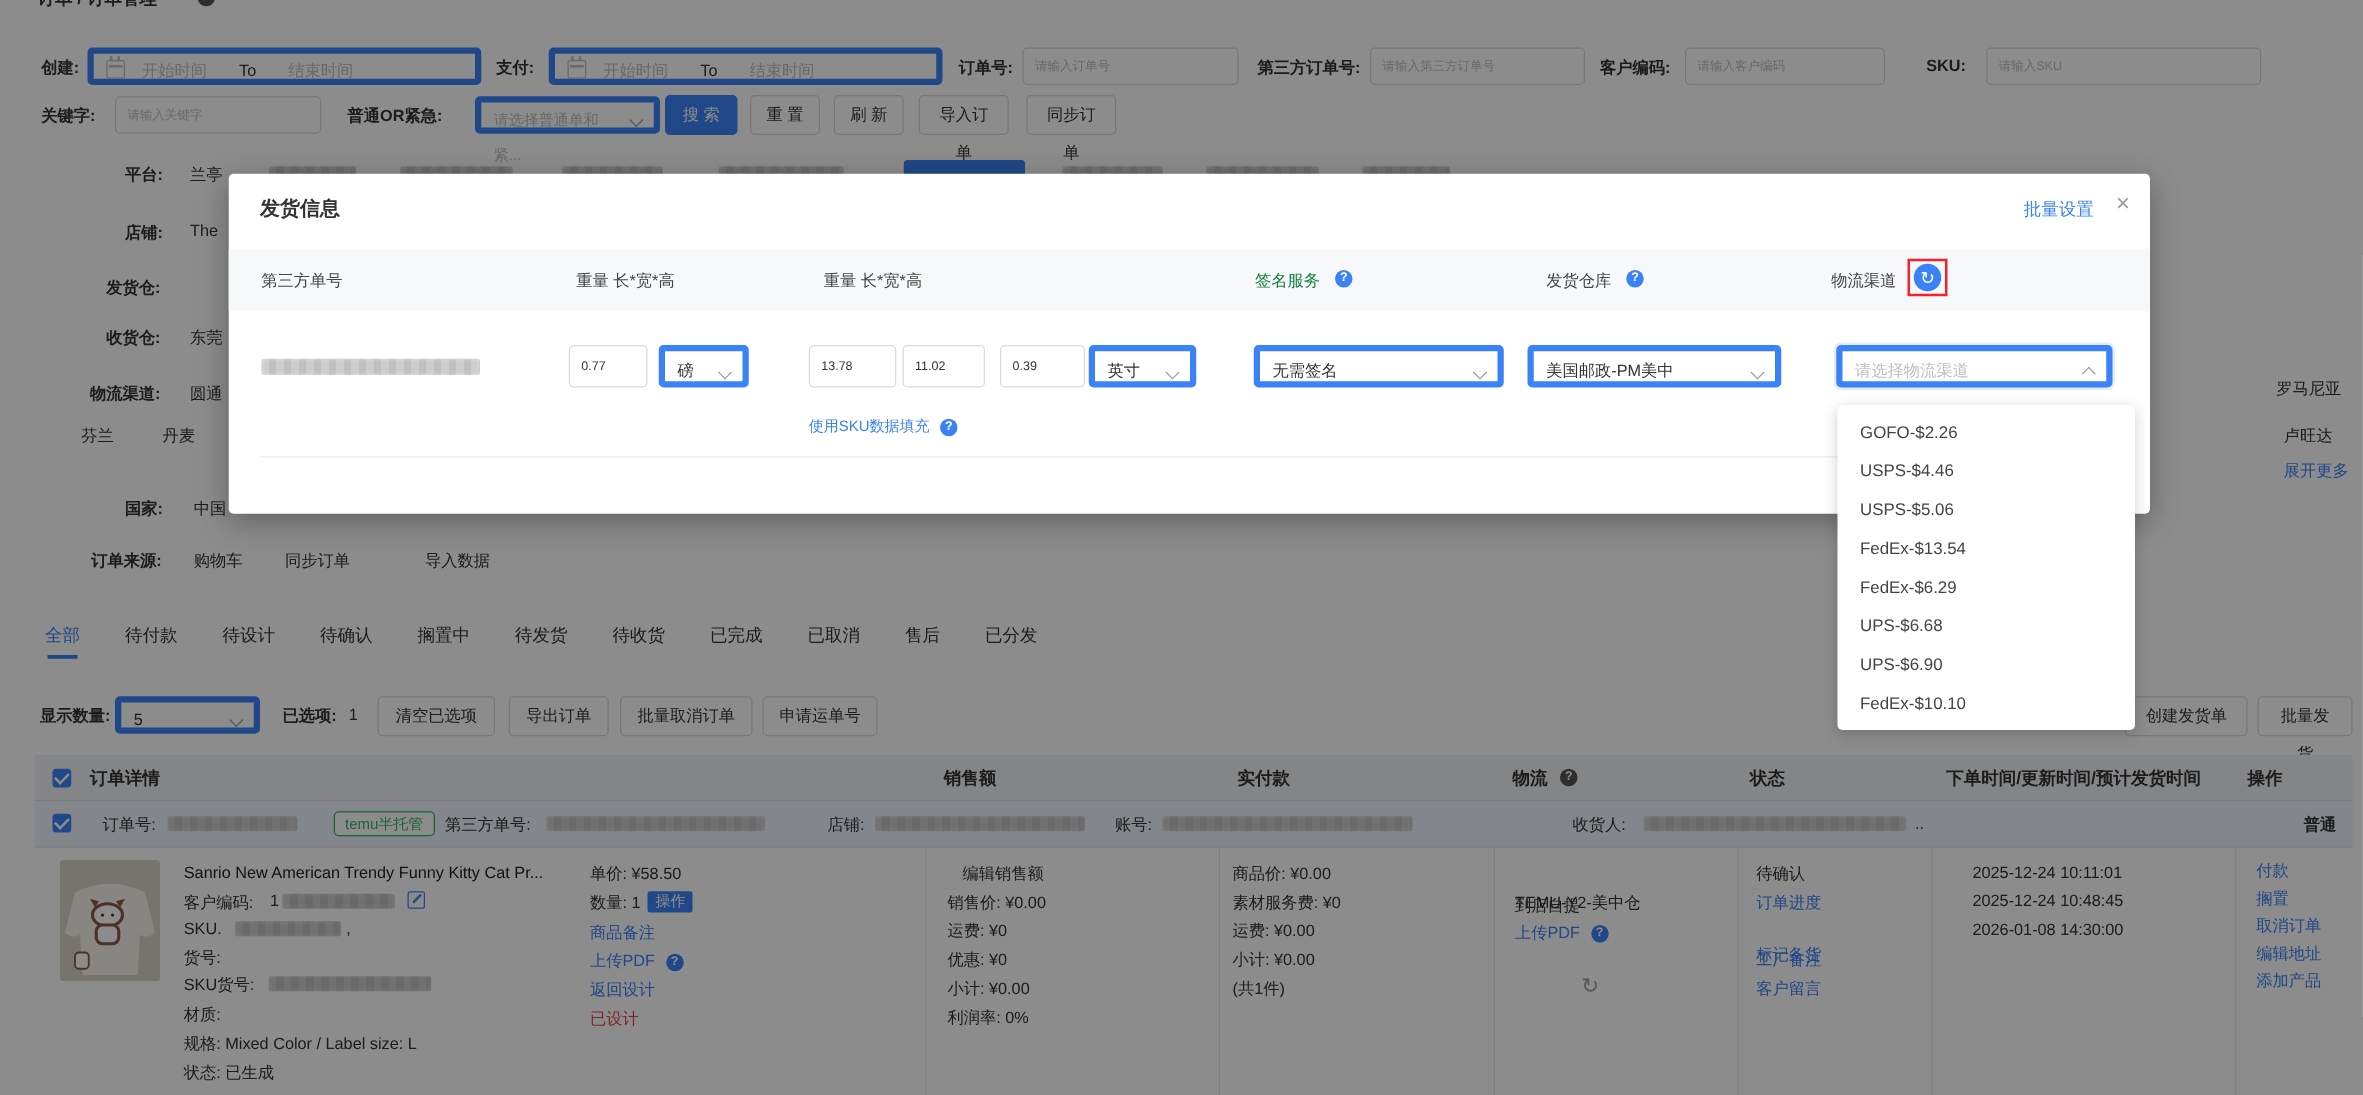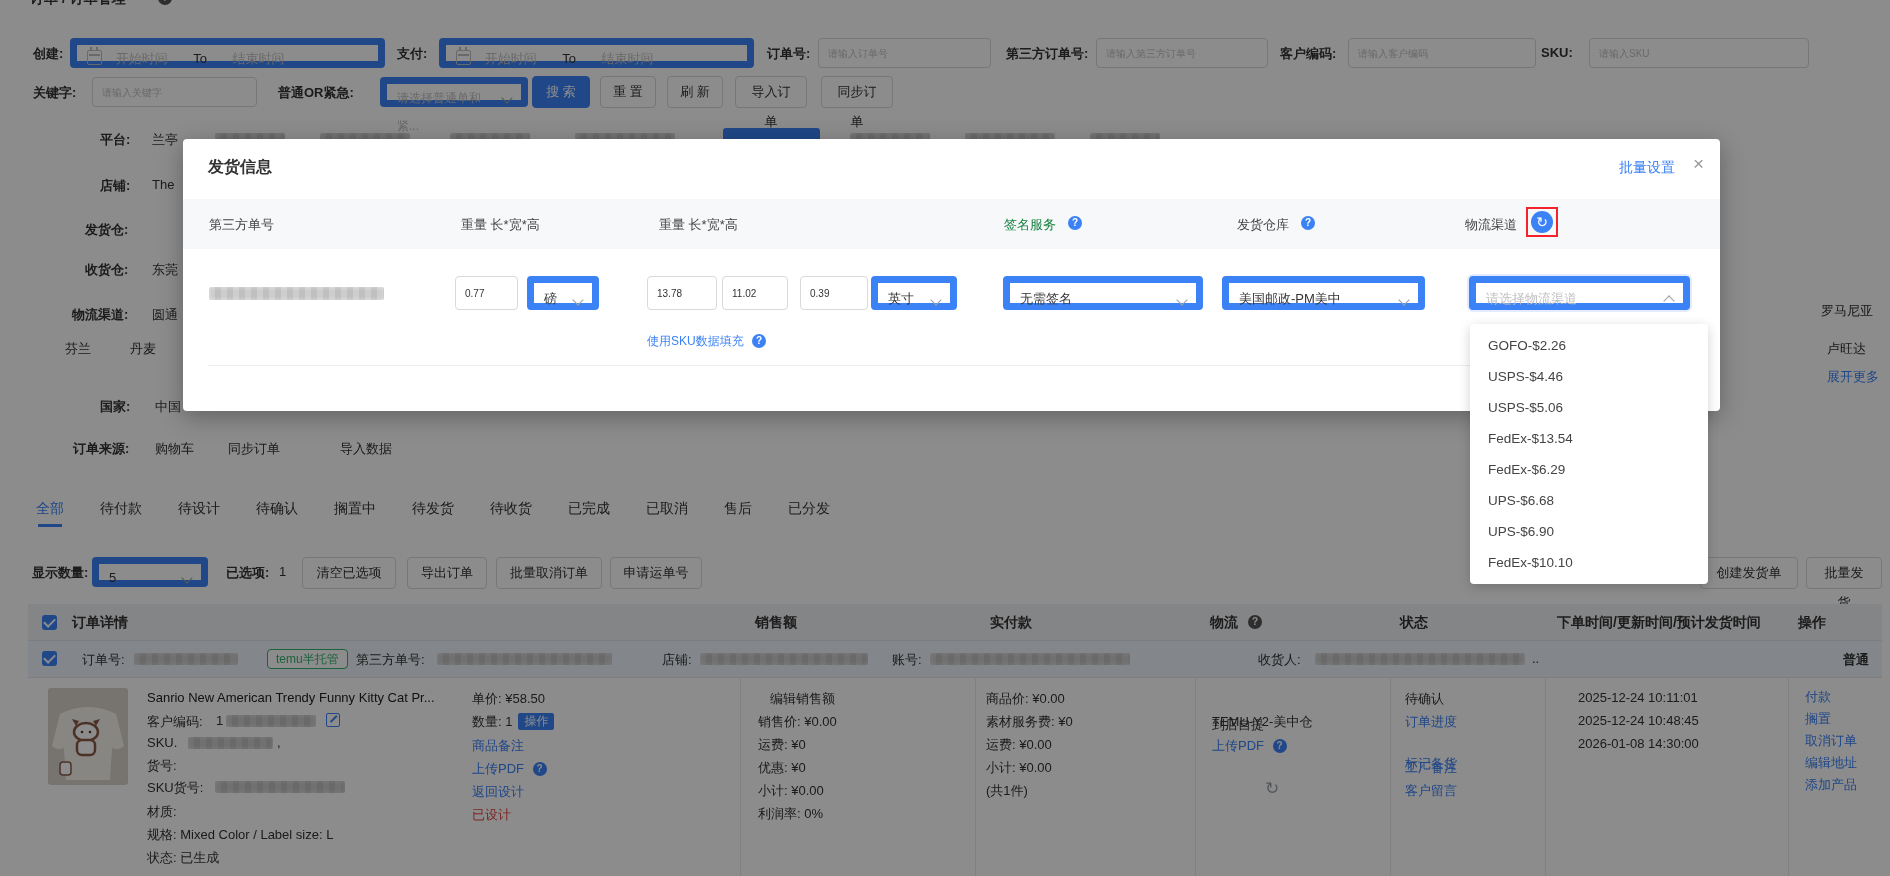--- a/index.html
+++ b/index.html
@@ -5,21 +5,21 @@
   html,body{margin:0;padding:0;background:#888;}
   #page{position:relative;width:1890px;height:876px;overflow:hidden;background:#ffffff;
         font-family:"Liberation Sans",sans-serif;font-size:13px;color:#333;}
   .t{position:absolute;white-space:nowrap;}
   .lbl{font-weight:600;color:#333;}
   .link{color:#3b82f6;}
   .red{color:#e64545;}
   .inp{position:absolute;box-sizing:border-box;height:30px;background:#fff;border:1px solid #d9d9d9;
        border-radius:4px;font-family:"Liberation Sans",sans-serif;font-size:10px;color:#333;padding:0 9px;outline:none;}
   .inp::placeholder{color:#bfbfbf;}
-  .selbox{position:absolute;box-sizing:border-box;height:30px;background:#fff;border:7px solid #3b82f6;
+  .selbox{position:absolute;box-sizing:border-box;height:30px;background:#fff;border:5px solid #3b82f6;
        border-radius:4px;font-size:13px;color:#333;padding:0 24px 0 10px;line-height:28px;}
   .selbox .ph{color:#bfbfbf;}
   .chev{position:absolute;right:10px;top:10px;width:7px;height:7px;border-right:1.5px solid #9aa0a6;
         border-bottom:1.5px solid #9aa0a6;transform:rotate(45deg);}
   .chev.up{transform:rotate(-135deg);top:14px;}
   .btn{position:absolute;box-sizing:border-box;height:32px;line-height:30px;text-align:center;background:#fff;
        border:1px solid #d9d9d9;border-radius:4px;font-size:13px;color:#333;padding:0 12px;}
   .btn.primary{background:#3b82f6;border-color:#3b82f6;color:#fff;}
   .qicon{display:inline-block;width:14px;height:14px;border-radius:50%;background:#3b82f6;color:#fff;
          font-size:10px;line-height:14px;text-align:center;vertical-align:1px;font-weight:700;}
@@ -76,21 +76,21 @@
     <span class="calicon"></span>
     <span class="ph" style="margin-left:10px;">开始时间</span>
     <span style="margin:0 22px;color:#333;">To</span>
     <span class="ph">结束时间</span>
   </div>
   <div class="t lbl" style="left:767px;top:45px;">订单号:</div>
   <input class="inp" style="left: 818px; top: 38px; width: 173px;" readonly="" placeholder="请输入订单号">
   <div class="t lbl" style="left:1006px;top:45px;">第三方订单号:</div>
   <input class="inp" style="left: 1096px; top: 38px; width: 172px;" readonly="" placeholder="请输入第三方订单号">
   <div class="t lbl" style="left:1280px;top:45px;">客户编码:</div>
-  <input class="inp" style="left: 1348px; top: 38px; width: 188px;" readonly="" placeholder="请输入客户编码">
+  <input class="inp" style="left: 1348px; top: 38px; width: 160px;" readonly="" placeholder="请输入客户编码">
   <div class="t lbl" style="left:1541px;top:45px;">SKU:</div>
   <input class="inp" style="left: 1589px; top: 38px; width: 220px;" readonly="" placeholder="请输入SKU">
 
   
   <div class="t lbl" style="left:33px;top:84px;">关键字:</div>
   <input class="inp" style="left: 92px; top: 77px; width: 165px;" readonly="" placeholder="请输入关键字">
   <div class="t lbl" style="left:278px;top:84px;">普通OR紧急:</div>
   <div class="selbox" style="left:380px;top:77px;width:148px;">
     <span class="ph" style="font-size:12px;">请选择普通单和紧...</span>
     <span class="chev"></span>

